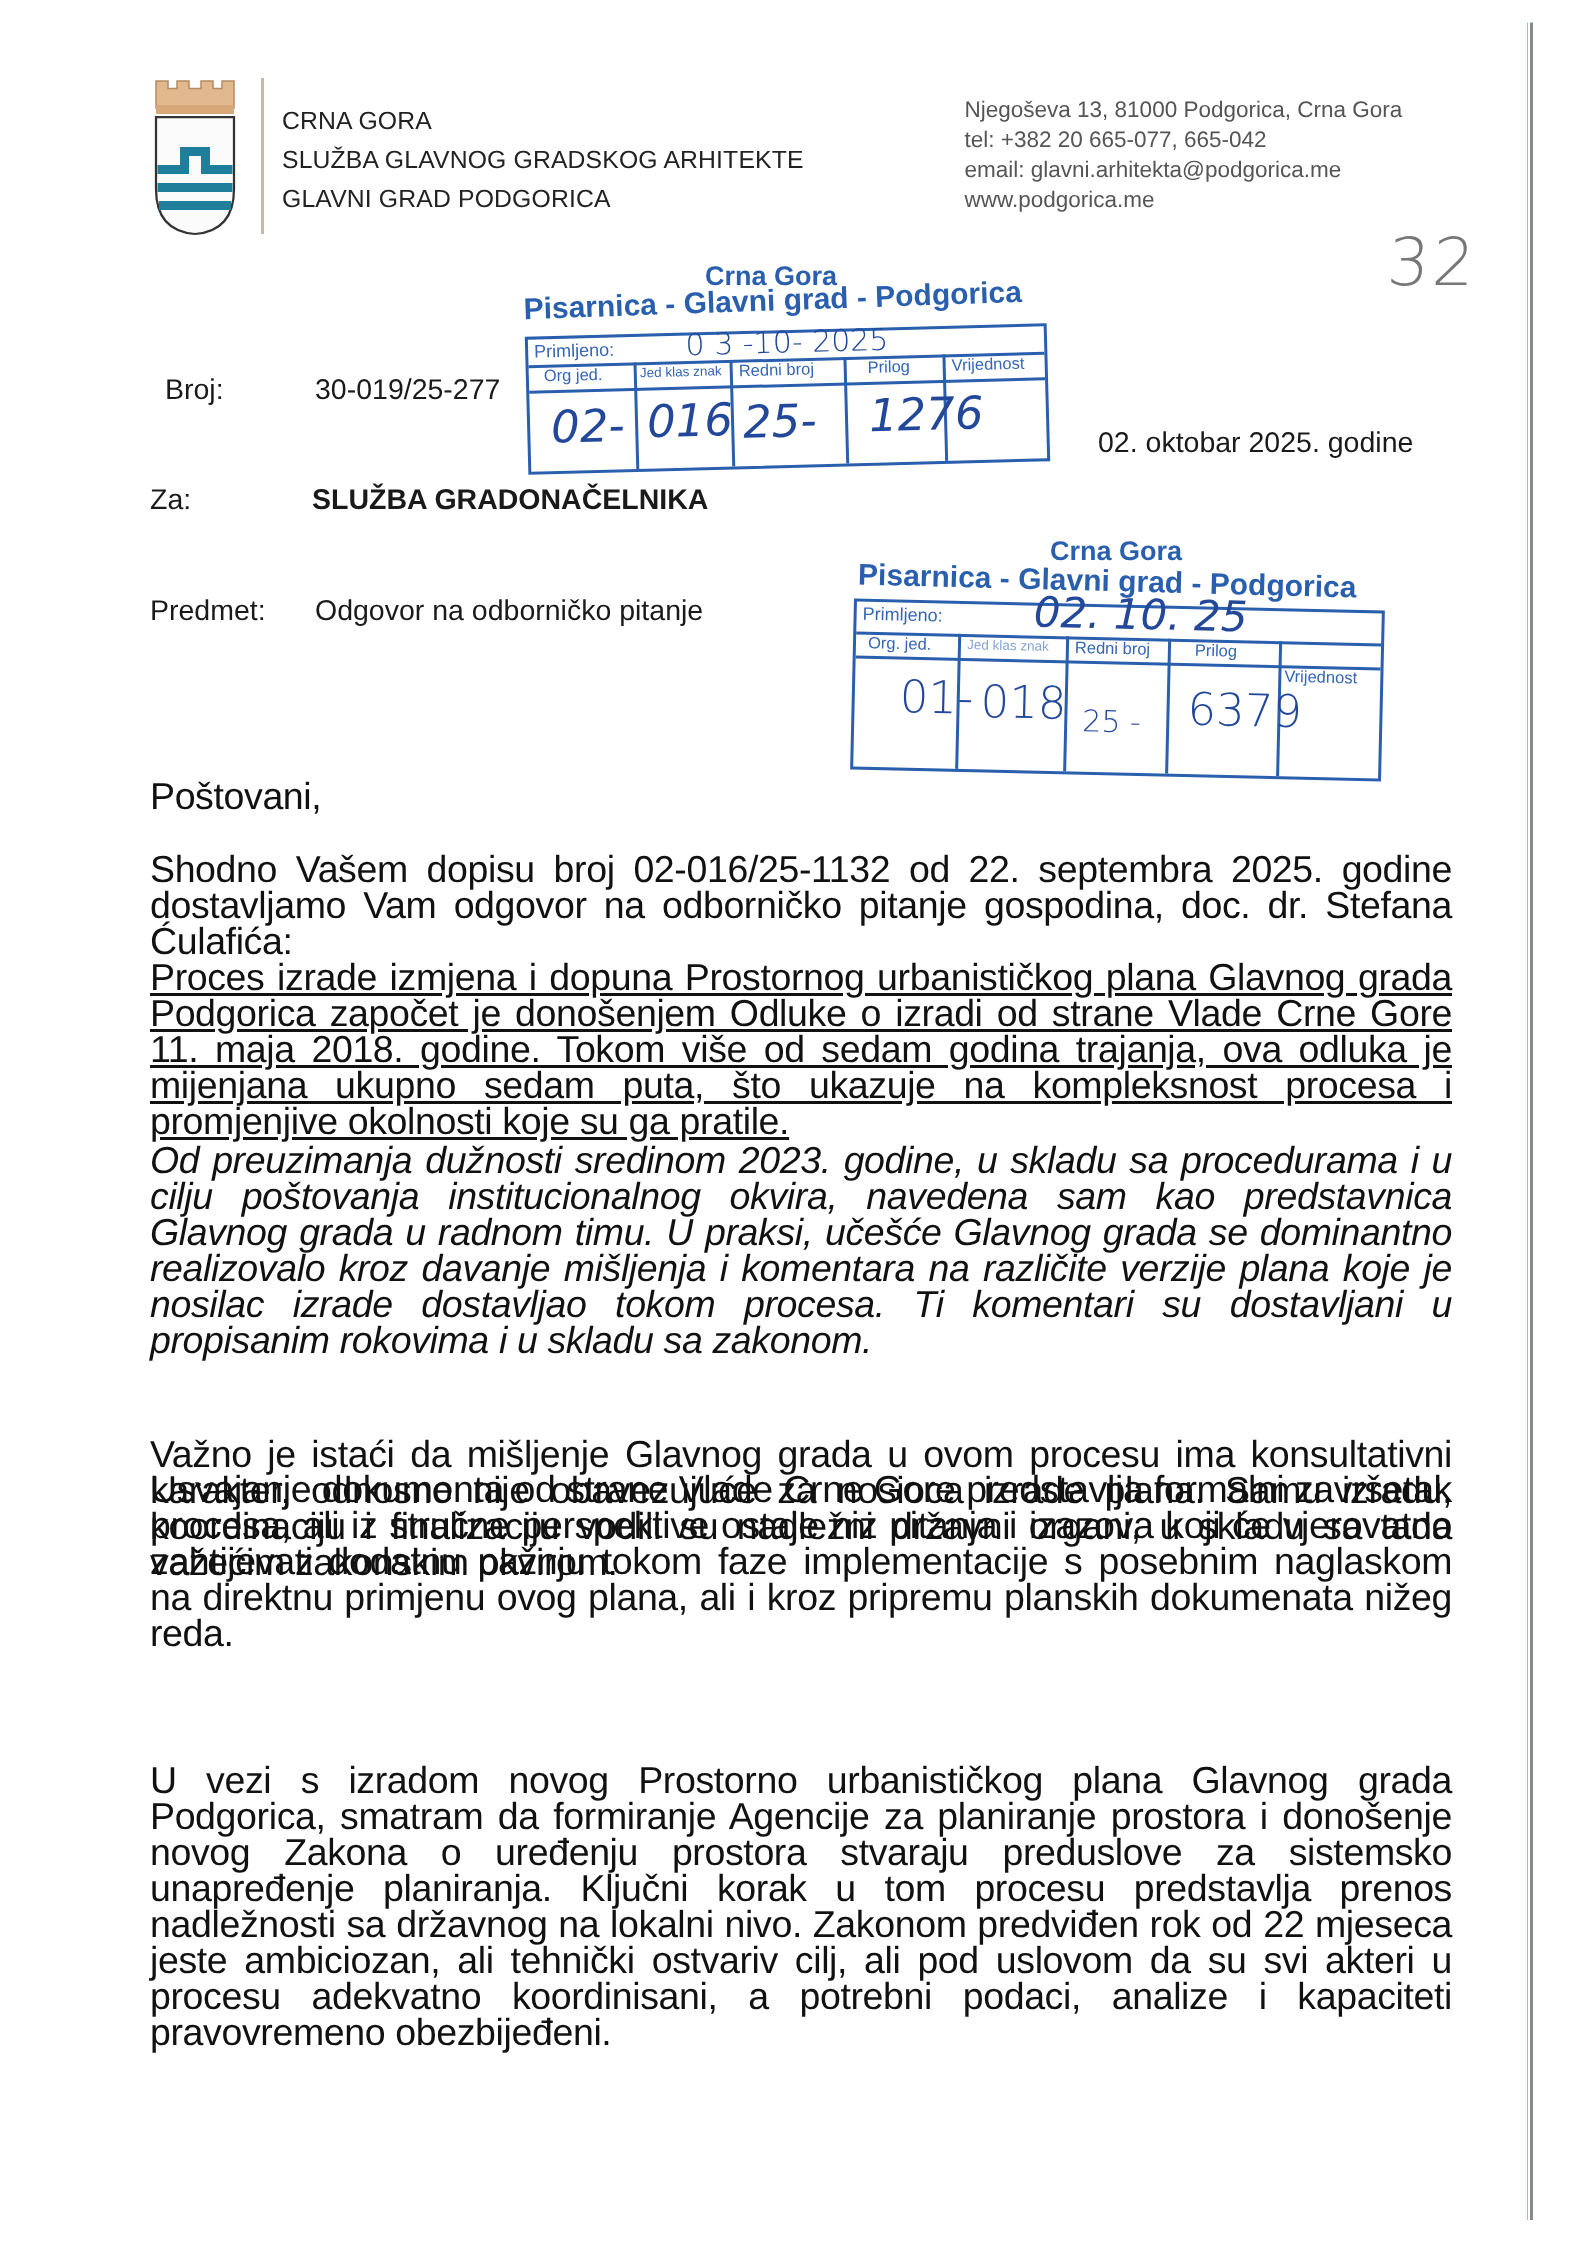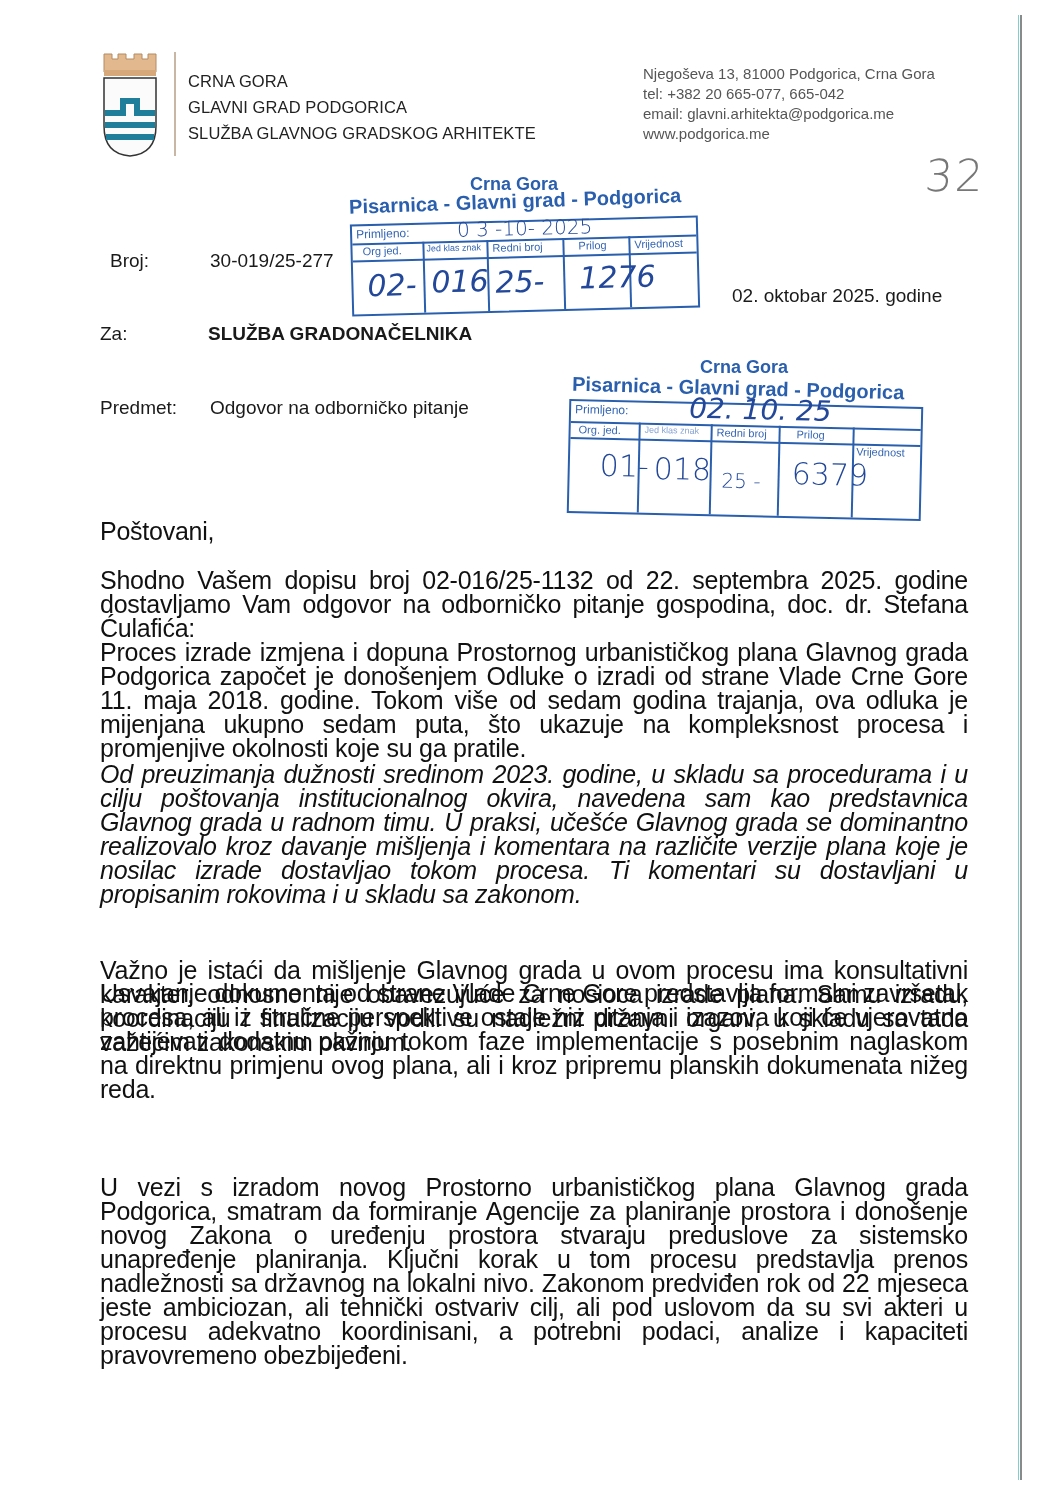--- a/index.html
+++ b/index.html
@@ -39,22 +39,22 @@
 
     <path d="M5 60 h15 v-12 h20 v12 h15 v6 h-21 v-12 h-8 v12 h-21 z" fill="#1f7f9a"></path>
     <rect x="5" y="72" width="50" height="6" fill="#1f7f9a"></rect>
     <rect x="6" y="84" width="48" height="6" fill="#1f7f9a"></rect>
   </svg>
 </div>
 <div class="abs header-sep"></div>
 
 <div class="abs org-lines">
   <div>CRNA GORA</div>
+  <div>SLUŽBA GLAVNOG GRADSKOG ARHITEKTE</div>
   <div>GLAVNI GRAD PODGORICA</div>
-  <div>SLUŽBA GLAVNOG GRADSKOG ARHITEKTE</div>
 </div>
 
 <div class="abs contact">
   <div>Njegoševa 13, 81000 Podgorica, Crna Gora</div>
   <div>tel: +382 20 665-077, 665-042</div>
   <div>email: glavni.arhitekta@podgorica.me</div>
   <div>www.podgorica.me</div>
 </div>
 
 <div class="abs page-num">32</div>
@@ -115,21 +115,21 @@
     <div class="hand" style="left:152px; top:64px; font-size:20px; font-style:normal;">25 -</div>
     <div class="hand" style="left:222px; top:50px; font-style:normal;">6379</div>
   </div>
 </div>
 
 <div class="abs body-text" style="top:519px;">Poštovani,</div>
 
 <div class="abs body-text" style="top:568px;">
   <p>Shodno Vašem dopisu broj 02-016/25-1132 od 22. septembra 2025. godine dostavljamo Vam odgovor na odborničko pitanje gospodina, doc. dr. Stefana Ćulafića:</p>
 </div>
-<div class="abs body-text" style="top:640px;">
+<div class="abs body-text" style="top:640px;text-decoration:underline;">
   <p>Proces izrade izmjena i dopuna Prostornog urbanističkog plana Glavnog grada Podgorica započet je donošenjem Odluke o izradi od strane Vlade Crne Gore 11. maja 2018. godine. Tokom više od sedam godina trajanja, ova odluka je mijenjana ukupno sedam puta, što ukazuje na kompleksnost procesa i promjenjive okolnosti koje su ga pratile.</p>
 </div>
 <div class="abs body-text" style="top:762px;font-style:italic;">
   <p>Od preuzimanja dužnosti sredinom 2023. godine, u skladu sa procedurama i u cilju poštovanja institucionalnog okvira, navedena sam kao predstavnica Glavnog grada u radnom timu. U praksi, učešće Glavnog grada se dominantno realizovalo kroz davanje mišljenja i komentara na različite verzije plana koje je nosilac izrade dostavljao tokom procesa. Ti komentari su dostavljani u propisanim rokovima i u skladu sa zakonom.</p>
 </div>
 <div class="abs body-text" style="top:938px;margin-top:20px;">
   <p>Važno je istaći da mišljenje Glavnog grada u ovom procesu ima konsultativni karakter, odnosno nije obavezujuće za nosioca izrade plana. Samu izradu, koordinaciju i finalizaciju vodili su nadležni državni organi, u skladu sa tada važećim zakonskim okvirom.</p>
 </div>
 <div class="abs body-text" style="top:981px;">
   <p>Usvajanje dokumenta od strane Vlade Crne Gore predstavlja formalni završetak procesa, ali iz stručne perspektive ostaje niz pitanja i izazova koji će vjerovatno zahtijevati dodatnu pažnju tokom faze implementacije s posebnim naglaskom na direktnu primjenu ovog plana, ali i kroz pripremu planskih dokumenata nižeg reda.</p>

